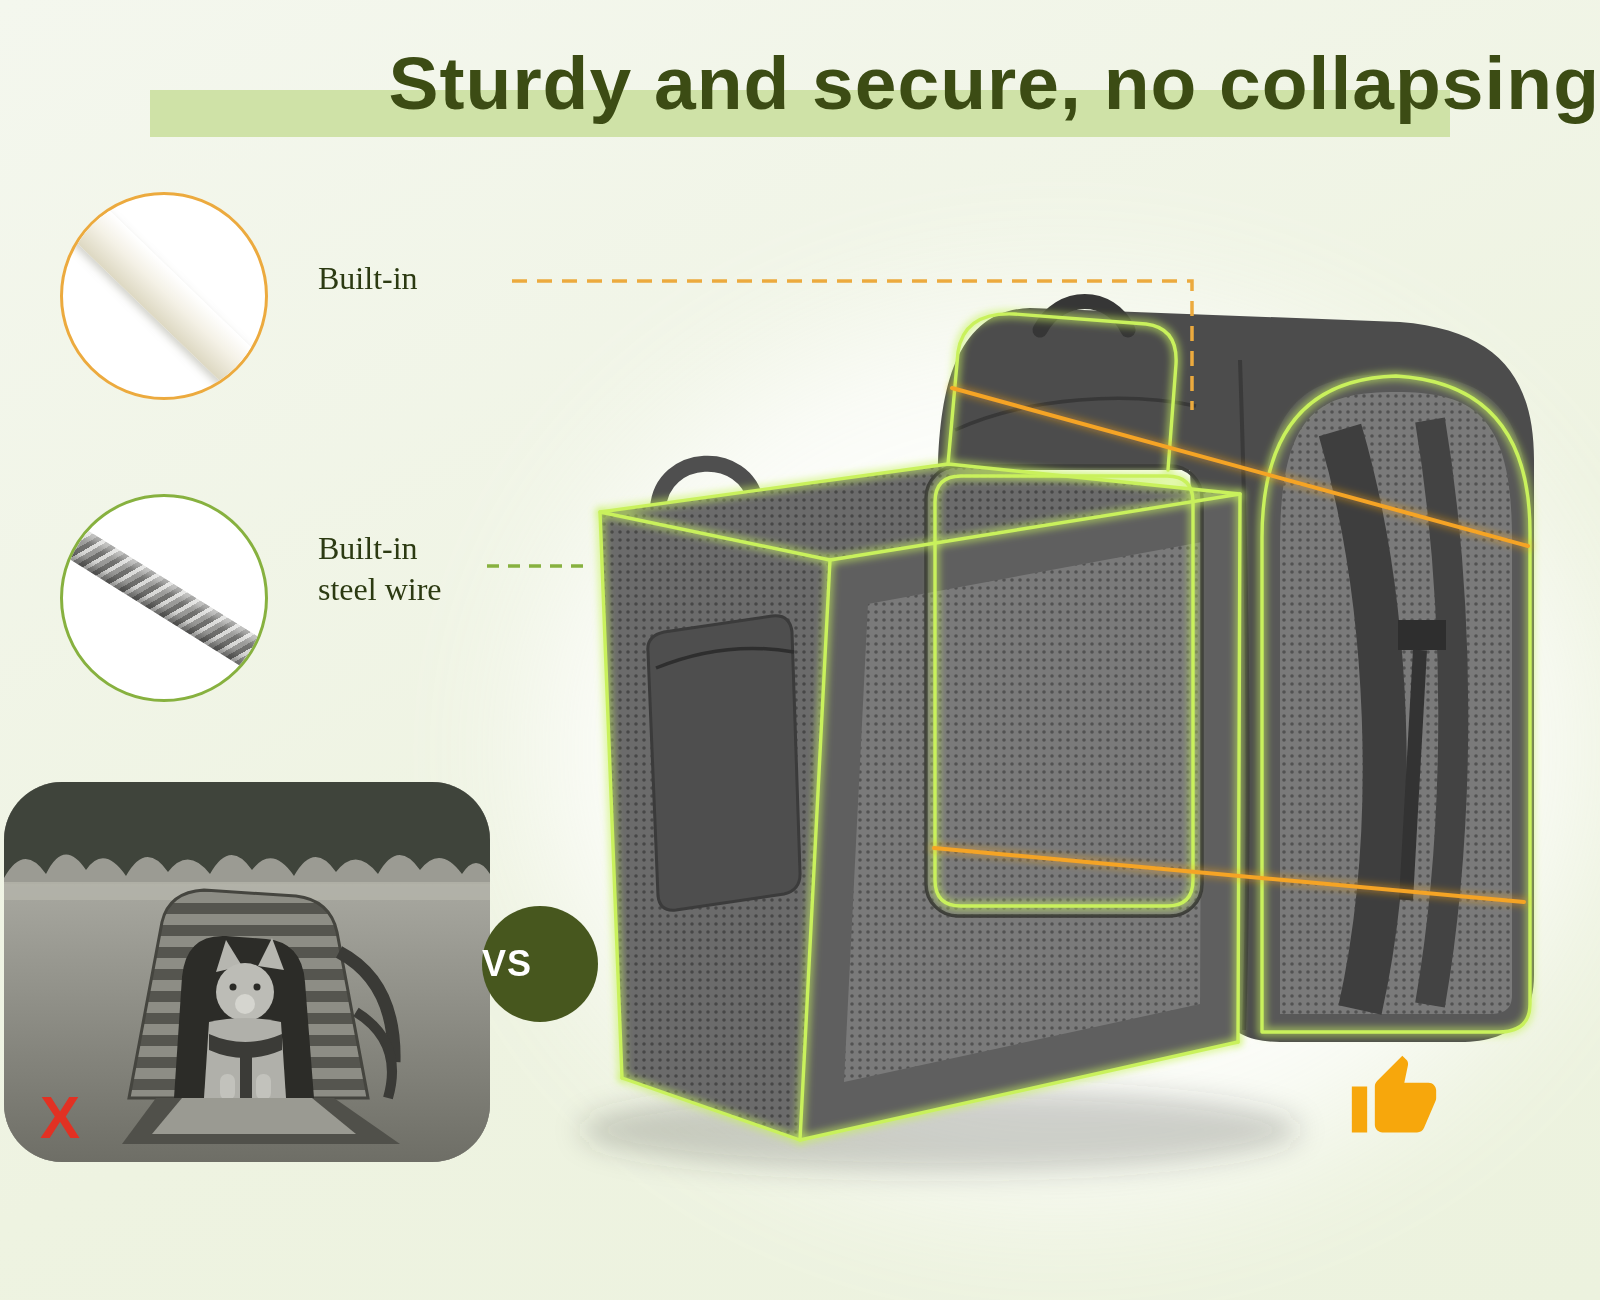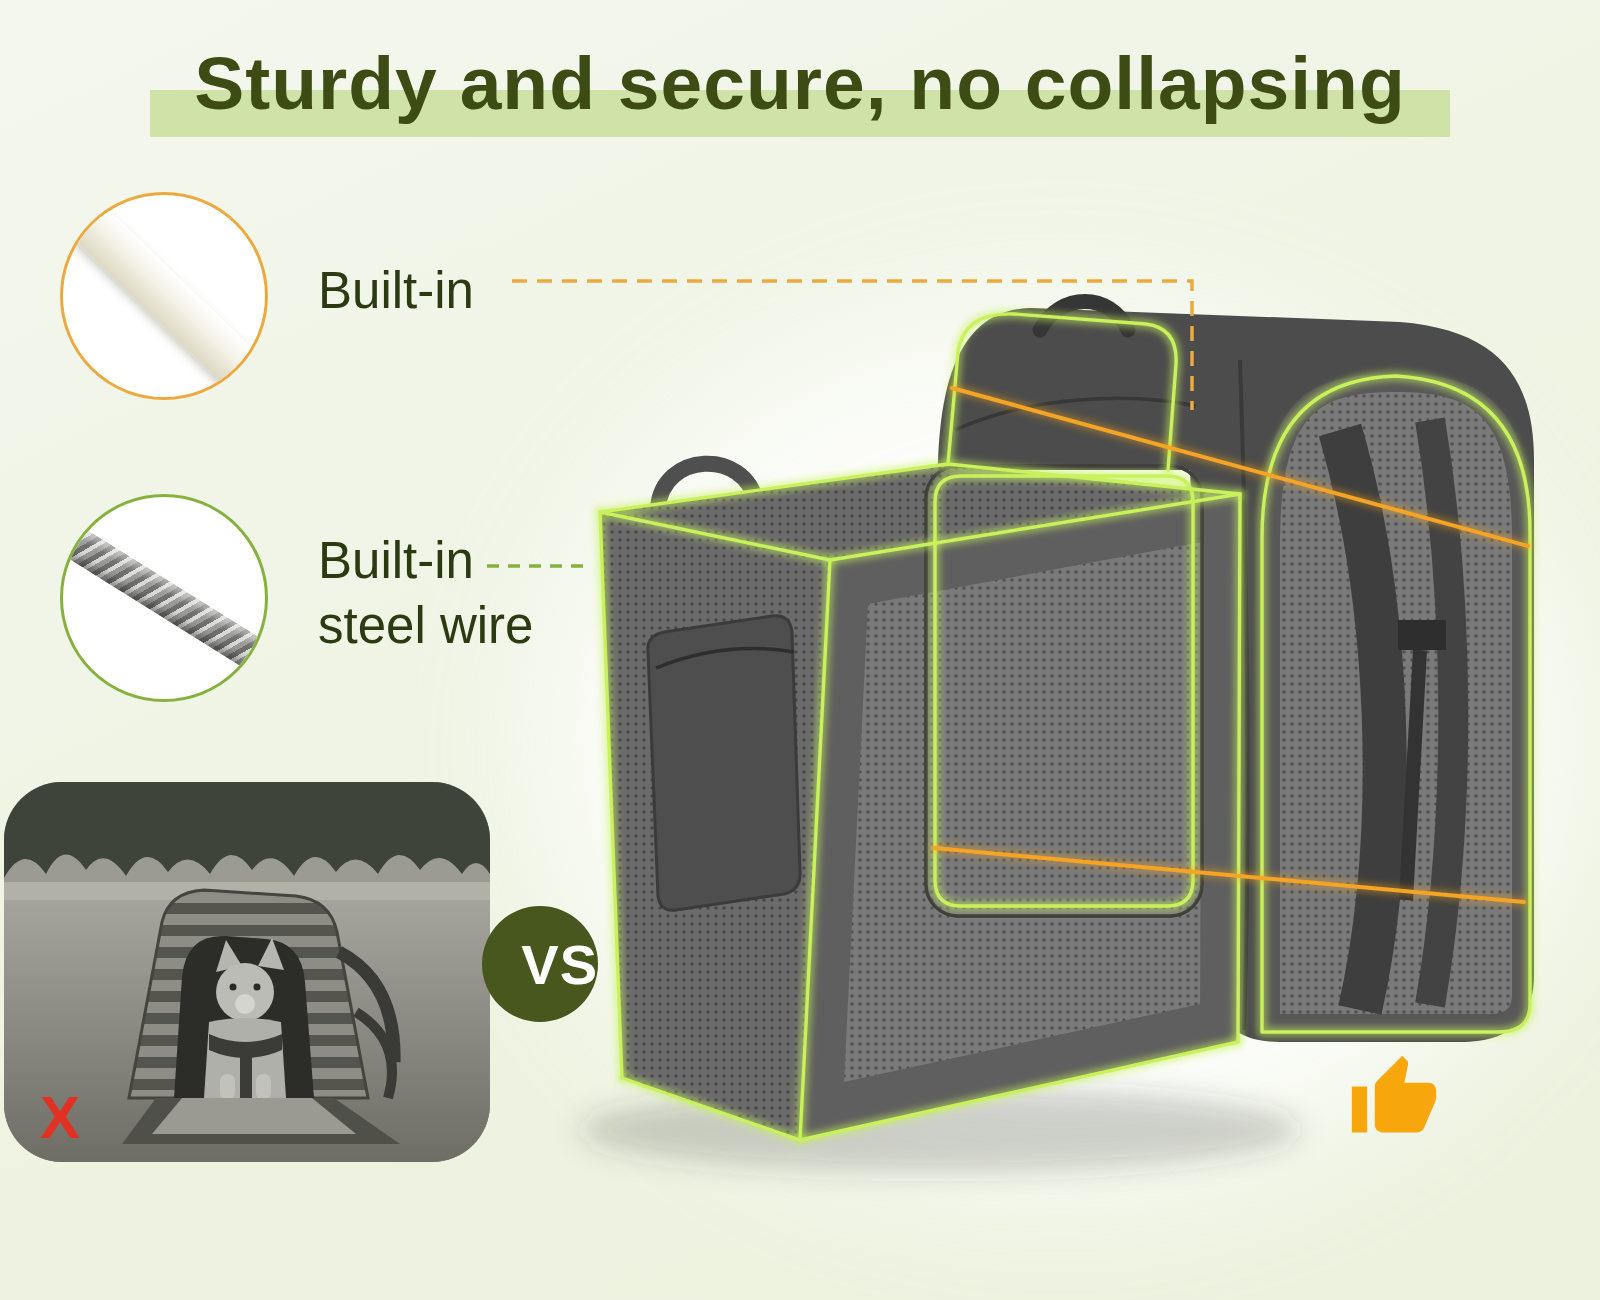--- a/index.html
+++ b/index.html
@@ -15,21 +15,21 @@
     position:absolute; left:540px; top:310px; width:1040px; height:880px;
     background:#ffffff; opacity:.8; border-radius:50%; filter:blur(70px);
   }
 
   
   .title-highlight{
     position:absolute; left:150px; top:90px; width:1300px; height:47px;
     background:var(--title-highlight,#cfe2a7);
   }
   .page-title{
-    position:absolute; left:0; top:46px; width:1600px; text-align:center;
+    position:absolute; left:0; top:46px; width:1600px; text-align:right;
     font-size:75px; font-weight:700; color:var(--title-text,#3c4c14);
     letter-spacing:1px; line-height:1;
   }
 
   
   .callout-circle{
     position:absolute; width:208px; height:208px; border-radius:50%;
     background:#ffffff; overflow:hidden;
   }
   .circle-rod{ left:60px; top:192px; border:3px solid var(--orange-accent,#ecaa3e); }
@@ -42,22 +42,22 @@
     transform:rotate(44deg);
   }
   .wire-shape{
     position:absolute; left:-36px; top:86px; width:280px; height:34px; border-radius:17px;
     background:repeating-linear-gradient(118deg,#6f6f6d 0 5px,#d9d9d7 5px 9px,#9a9a98 9px 14px);
     box-shadow:inset 0 -6px 8px rgba(0,0,0,.35), inset 0 6px 8px rgba(255,255,255,.5);
     transform:rotate(32deg);
   }
 
   .callout-label{
-    position:absolute; left:318px; font-size:51px; line-height:1.28;
-    color:#2c3a12; font-weight:400;
+    position:absolute; left:318px; font-size:32px; line-height:1.28;
+    color:#2c3a12; font-weight:400;font-family:Liberation Serif, serif;
   }
   .label-rod{ top:258px; }
   .label-wire{ top:528px; }
 
   
   .product-svg{ position:absolute; left:0; top:0; width:1600px; height:1300px; }
 
   .glow-wide use{ stroke:rgba(198,242,92,.55); stroke-width:9.5; fill:none;
                   stroke-linejoin:round; stroke-linecap:round; }
   .glow-core use{ stroke:var(--glow-green,#c9f15c); stroke-width:3.4; fill:none;
@@ -74,22 +74,22 @@
   .compare-photo{
     position:absolute; left:4px; top:782px; width:486px; height:380px;
     border-radius:58px; overflow:hidden; background:#8d8d85;
   }
   .reject-x{ font-weight:700; font-size:60px; fill:var(--reject-red,#e23123);
              font-family:"Liberation Sans",sans-serif; }
 
   
   .vs-badge{
     position:absolute; left:482px; top:906px; width:116px; height:116px; border-radius:50%;
-    background:var(--vs-bg,#47571e); display:flex; align-items:center; justify-content:flex-end;
-    color:#ffffff; font-size:56px; font-weight:700; letter-spacing:1px;
+    background:var(--vs-bg,#47571e); display:flex; align-items:center; justify-content:flex-start;
+    color:#ffffff; font-size:36px; font-weight:700; letter-spacing:1px;
   }
 
   
   .thumb-icon{ position:absolute; left:1348px; top:1052px; width:92px; height:92px;
                fill:var(--thumb-orange,#f7a70c); }
 </style>
 </head>
 <body>
 
 <div class="canvas">

